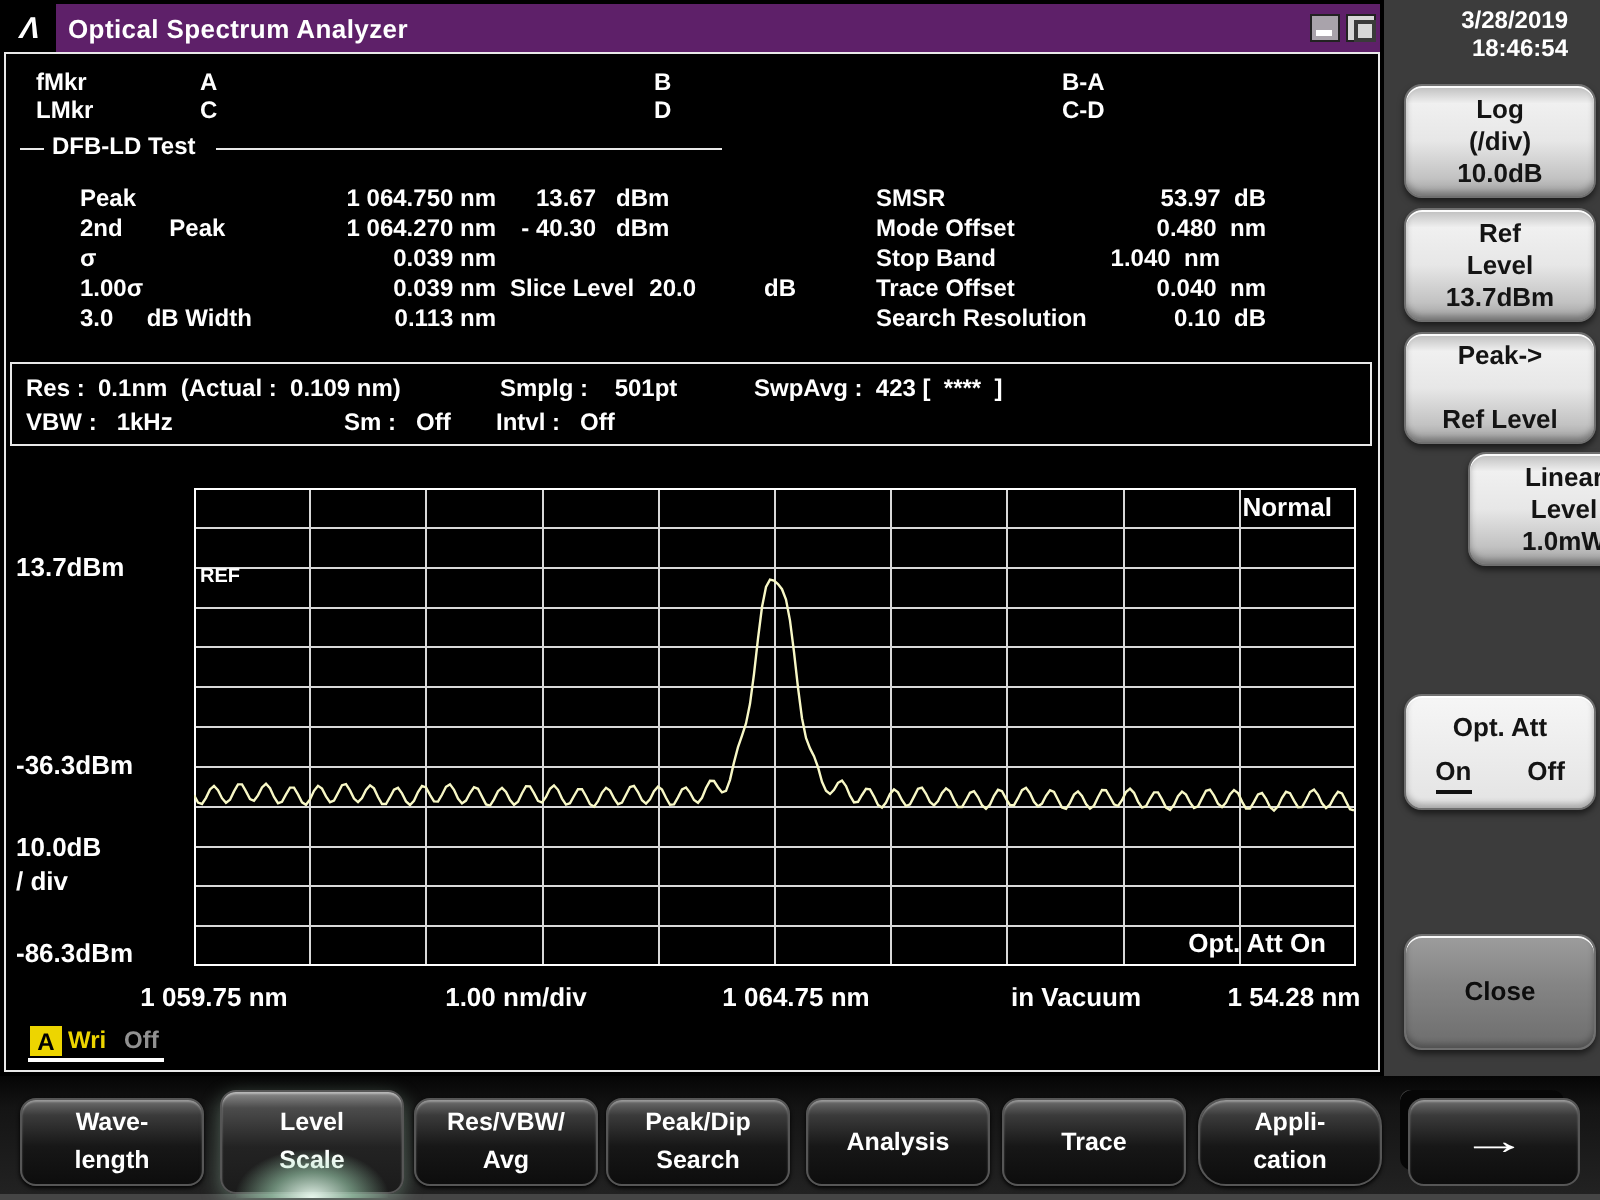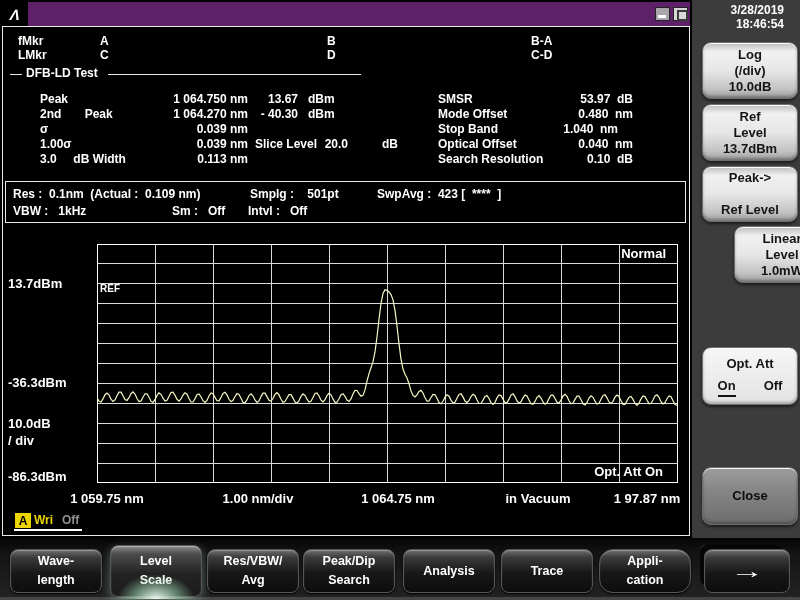--- a/index.html
+++ b/index.html
@@ -77,20 +77,21 @@
   #mb-arrow .l{transform:scaleX(1.7);}
 </style>
 </head>
 <body>
 
 <div id="win">
   <div id="titlebar">
     <div id="logo">
         <span>Λ</span>
       </div>
+    <div id="title-text">Optical Spectrum Analyzer</div>
     <div id="btn-min" class="winbtn"></div>
     <div id="btn-max" class="winbtn"></div>
   </div>
   <div id="content-frame"></div>
 </div>
 
 <span class="t" style="left:18px;top:35px;">fMkr</span>
 <span class="t" style="left:100px;top:35px;">A</span>
 <span class="t" style="left:327px;top:35px;">B</span>
 <span class="t" style="left:531px;top:35px;">B-A</span>
@@ -123,22 +124,22 @@
 <span class="t" style="left:382px;top:138px;">dB</span>
 
 <span class="t" style="left:40px;top:153px;">3.0     dB Width</span>
 <span class="t tr" style="left:130px;top:153px;width:118px;">0.113 nm</span>
 
 <span class="t" style="left:438px;top:93px;">SMSR</span>
 <span class="t tr" style="left:480px;top:93px;width:153px;">53.97  dB</span>
 <span class="t" style="left:438px;top:108px;">Mode Offset</span>
 <span class="t tr" style="left:480px;top:108px;width:153px;">0.480  nm</span>
 <span class="t" style="left:438px;top:123px;">Stop Band</span>
-<span class="t tr" style="left:480px;top:123px;width:138px;">1.040  nm</span>
-<span class="t" style="left:438px;top:138px;">Optical Offset</span>
+<span class="t tr" style="left:456px;top:123px;width:154px;">1.040  nm</span>
+<span class="t" style="left:438px;top:138px;">Trace Offset</span>
 <span class="t tr" style="left:480px;top:138px;width:153px;">0.040  nm</span>
 <span class="t" style="left:438px;top:153px;">Search Resolution</span>
 <span class="t tr" style="left:480px;top:153px;width:153px;">0.10  dB</span>
 
 <div id="settings-box"></div>
 <span class="t" style="left:13px;top:188px;">Res :  0.1nm  (Actual :  0.109 nm)</span>
 <span class="t" style="left:250px;top:188px;">Smplg :    501pt</span>
 <span class="t" style="left:377px;top:188px;">SwpAvg :  423 [  ****  ]</span>
 <span class="t" style="left:13px;top:205px;">VBW :   1kHz</span>
 <span class="t" style="left:172px;top:205px;">Sm :   Off</span>
@@ -156,21 +157,21 @@
 <span class="t" style="left:8px;top:277px;font-size:13px;">13.7dBm</span>
 <span class="t" style="left:8px;top:376px;font-size:13px;">-36.3dBm</span>
 <span class="t" style="left:8px;top:417px;font-size:13px;">10.0dB</span>
 <span class="t" style="left:8px;top:434px;font-size:13px;">/ div</span>
 <span class="t" style="left:8px;top:470px;font-size:13px;">-86.3dBm</span>
 
 <span class="t tc" style="left:47px;top:492px;width:120px;font-size:13px;">1 059.75 nm</span>
 <span class="t tc" style="left:198px;top:492px;width:120px;font-size:13px;">1.00 nm/div</span>
 <span class="t tc" style="left:338px;top:492px;width:120px;font-size:13px;">1 064.75 nm</span>
 <span class="t tc" style="left:478px;top:492px;width:120px;font-size:13px;">in Vacuum</span>
-<span class="t tc" style="left:587px;top:492px;width:120px;font-size:13px;">1 97.87 nm</span>
+<span class="t tc" style="left:587px;top:492px;width:120px;font-size:13px;">1 54.28 nm</span>
 
 <div id="trace-badge">A</div>
 <span class="t" style="left:34px;top:514px;color:#edd500;">Wri</span>
 <span class="t" style="left:62px;top:514px;color:#919191;">Off</span>
 <div id="trace-underline"></div>
 
 <div id="right-panel"></div>
 <div id="datetime">
   <div>3/28/2019</div>
   <div>18:46:54</div>

